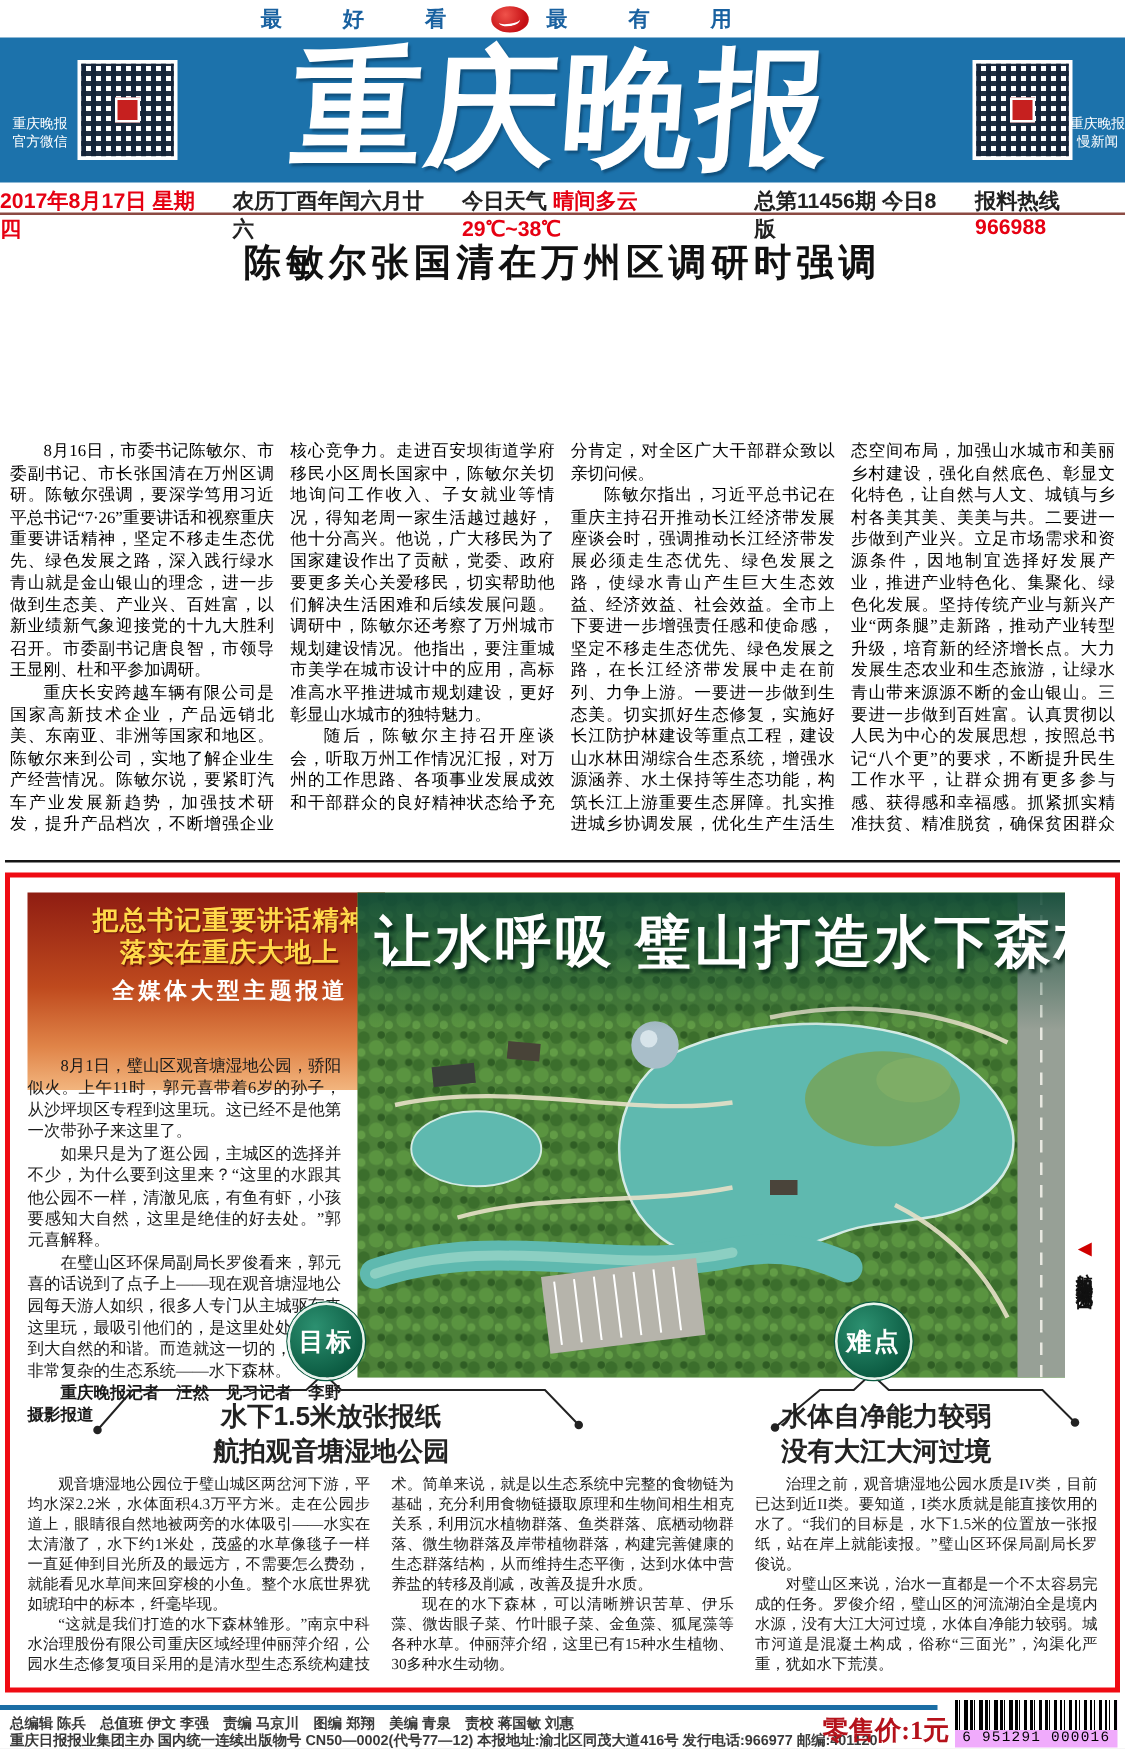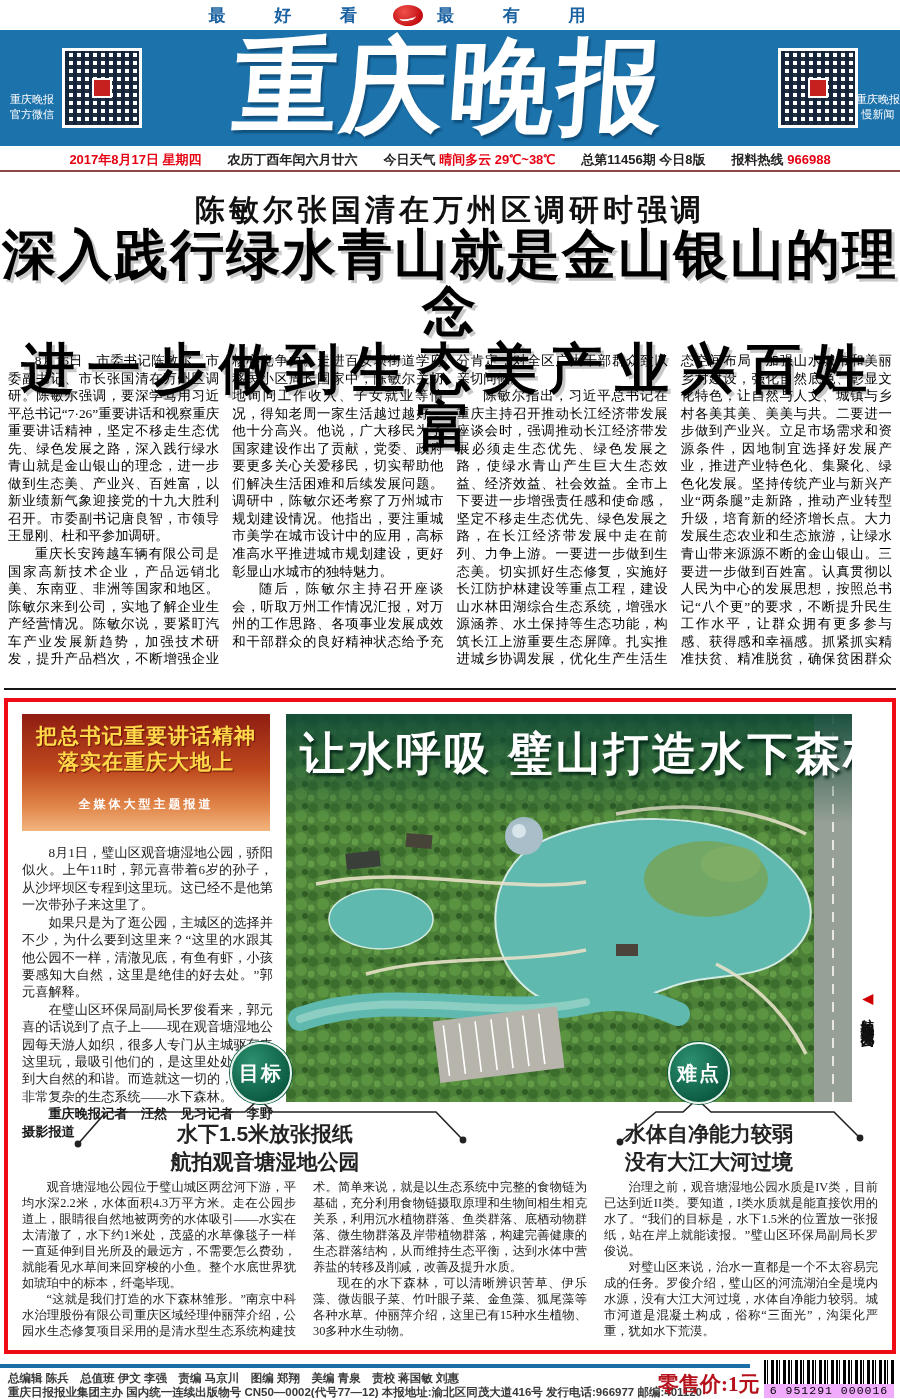--- a/index.html
+++ b/index.html
@@ -23,46 +23,46 @@
   .qr .pat{width:100%;height:100%;position:relative;
      background:
        repeating-linear-gradient(0deg,rgba(20,35,55,.95) 0 4px,transparent 4px 8px),
        repeating-linear-gradient(90deg,#16263d 0 4px,#fff 4px 8px);}
   .qr .pat::after{content:"";position:absolute;left:50%;top:50%;width:16px;height:16px;
        transform:translate(-50%,-50%);background:#c6201f;border:2px solid #fff;}
   .qr-cap{position:absolute;color:#fff;font-size:11px;line-height:15px;text-align:center;
        font-family:"Liberation Sans",sans-serif;}
   
   .dateline{position:absolute;left:0;top:149px;width:900px;height:21px;display:flex;
-       justify-content:center;gap:26px;font-size:13px;font-weight:bold;color:#222;
-       font-family:"Liberation Sans",sans-serif;align-items:center;border-bottom:2px solid #8c4a43;}
+       justify-content:center;gap:26px;font-size:17px;font-weight:bold;color:#222;
+       font-family:"Liberation Sans",sans-serif;align-items:flex-start;border-bottom:2px solid #8c4a43;}
   .dateline .red{color:#e60012;}
   
   .kicker{position:absolute;left:0;top:190px;width:900px;text-align:center;font-size:30px;
        color:#111;font-weight:600;letter-spacing:4px;}
   .headline{position:absolute;left:0;top:226px;width:900px;text-align:center;color:#000;
        font-family:"Liberation Sans",sans-serif;font-weight:900;line-height:1.06;}
   .headline .l1{font-size:54px;letter-spacing:2px;text-shadow:3px 3px 0 #c9c9c9;}
   .headline .l2{font-size:54px;letter-spacing:12px;text-shadow:3px 3px 0 #c9c9c9;}
   
   .lead-body{position:absolute;left:8px;top:352px;width:884px;height:332px;
        column-count:4;column-gap:13px;overflow:hidden;}
   .lead-body p{margin:0;text-indent:2em;font-size:13.4px;line-height:1.31;text-align:justify;color:#000000;}
   .rule-black{position:absolute;left:4px;top:688px;width:892px;height:2px;background:#151515;}
   
   .feature{position:absolute;left:4px;top:698px;width:884px;height:648px;border:4px solid #ef0b13;
        background:#fff;}
-  .promo{position:absolute;left:14px;top:12px;width:248px;height:117px;overflow:hidden;
-       background:linear-gradient(180deg,#8f1d12,#bf4a1e 48%,#e08448 78%,#f2b57e);}
+  .promo{position:absolute;left:14px;top:12px;width:248px;height:158px;overflow:hidden;
+       background:linear-gradient(180deg,#8f1d12,#bf4a1e 48%,#e08448 78%,#f2b57e);padding-left:38px;}
   .promo::after{content:"";position:absolute;left:0;bottom:0;width:100%;height:26px;opacity:.8;
        background:repeating-linear-gradient(90deg,#5d2c1c 0 5px,rgba(93,44,28,.25) 5px 8px,#6d3а24 8px 14px,rgba(0,0,0,0) 14px 18px);}
   .promo .t{position:relative;color:#ffd94a;font-weight:bold;font-size:21px;text-align:center;
        line-height:1.25;margin-top:9px;text-shadow:1px 1px 1px #6b1208;letter-spacing:1px;}
-  .promo .s{position:relative;color:#fff;font-size:12px;text-align:center;letter-spacing:3px;
-       margin-top:20px;font-family:"Liberation Sans",sans-serif;font-weight:bold;}
+  .promo .s{position:relative;color:#fff;font-size:18px;text-align:center;letter-spacing:3px;
+       margin-top:4px;font-family:"Liberation Sans",sans-serif;font-weight:bold;}
   
   .photo{position:absolute;left:278px;top:12px;width:566px;height:388px;overflow:hidden;background:#4c8038;}
   .photo-title{position:absolute;left:14px;top:10px;color:#fff;font-size:45px;font-weight:900;
        font-family:"Liberation Sans",sans-serif;letter-spacing:3px;white-space:nowrap;
        text-shadow:2px 3px 3px rgba(0,30,20,.85);}
   .vcap{position:absolute;left:850px;top:288px;writing-mode:vertical-rl;font-size:13.5px;
        font-weight:bold;color:#111;letter-spacing:2px;font-family:"Liberation Sans",sans-serif;}
   .vcap .tri{color:#d00000;}
   
   .intro{position:absolute;left:14px;top:142px;width:251px;}
@@ -130,24 +130,20 @@
 
   <div class="dateline">
     <span class="red">2017年8月17日 星期四</span>
     <span>农历丁酉年闰六月廿六</span>
     <span><span>今日天气</span> <span class="red">晴间多云 29℃~38℃</span></span>
     <span>总第11456期 今日8版</span>
     <span><span>报料热线</span> <span class="red">966988</span></span>
   </div>
 
   <div class="kicker">陈敏尔张国清在万州区调研时强调</div>
-  <div class="headline">
-    <div class="l1">深入践行绿水青山就是金山银山的理念</div>
-    <div class="l2">进一步做到生态美产业兴百姓富</div>
-  </div>
 
   <div class="lead-body">
     <p>8月16日，市委书记陈敏尔、市委副书记、市长张国清在万州区调研。陈敏尔强调，要深学笃用习近平总书记“7·26”重要讲话和视察重庆重要讲话精神，坚定不移走生态优先、绿色发展之路，深入践行绿水青山就是金山银山的理念，进一步做到生态美、产业兴、百姓富，以新业绩新气象迎接党的十九大胜利召开。市委副书记唐良智，市领导王显刚、杜和平参加调研。</p>
     <p>重庆长安跨越车辆有限公司是国家高新技术企业，产品远销北美、东南亚、非洲等国家和地区。陈敏尔来到公司，实地了解企业生产经营情况。陈敏尔说，要紧盯汽车产业发展新趋势，加强技术研发，提升产品档次，不断增强企业核心竞争力。走进百安坝街道学府移民小区周长国家中，陈敏尔关切地询问工作收入、子女就业等情况，得知老周一家生活越过越好，他十分高兴。他说，广大移民为了国家建设作出了贡献，党委、政府要更多关心关爱移民，切实帮助他们解决生活困难和后续发展问题。调研中，陈敏尔还考察了万州城市规划建设情况。他指出，要注重城市美学在城市设计中的应用，高标准高水平推进城市规划建设，更好彰显山水城市的独特魅力。</p>
     <p>随后，陈敏尔主持召开座谈会，听取万州工作情况汇报，对万州的工作思路、各项事业发展成效和干部群众的良好精神状态给予充分肯定，对全区广大干部群众致以亲切问候。</p>
     <p>陈敏尔指出，习近平总书记在重庆主持召开推动长江经济带发展座谈会时，强调推动长江经济带发展必须走生态优先、绿色发展之路，使绿水青山产生巨大生态效益、经济效益、社会效益。全市上下要进一步增强责任感和使命感，坚定不移走生态优先、绿色发展之路，在长江经济带发展中走在前列、力争上游。一要进一步做到生态美。切实抓好生态修复，实施好长江防护林建设等重点工程，建设山水林田湖综合生态系统，增强水源涵养、水土保持等生态功能，构筑长江上游重要生态屏障。扎实推进城乡协调发展，优化生产生活生态空间布局，加强山水城市和美丽乡村建设，强化自然底色、彰显文化特色，让自然与人文、城镇与乡村各美其美、美美与共。二要进一步做到产业兴。立足市场需求和资源条件，因地制宜选择好发展产业，推进产业特色化、集聚化、绿色化发展。坚持传统产业与新兴产业“两条腿”走新路，推动产业转型升级，培育新的经济增长点。大力发展生态农业和生态旅游，让绿水青山带来源源不断的金山银山。三要进一步做到百姓富。认真贯彻以人民为中心的发展思想，按照总书记“八个更”的要求，不断提升民生工作水平，让群众拥有更多参与感、获得感和幸福感。抓紧抓实精准扶贫、精准脱贫，确保贫困群众稳定脱贫、快步致富。大力推进大众创业、万众创新，不断提高群众收入水平。抓好重点文化惠民工程，广泛开展健康向上的群众性文化活动。</p>
 
   </div>
 
   <div class="rule-black"></div>

